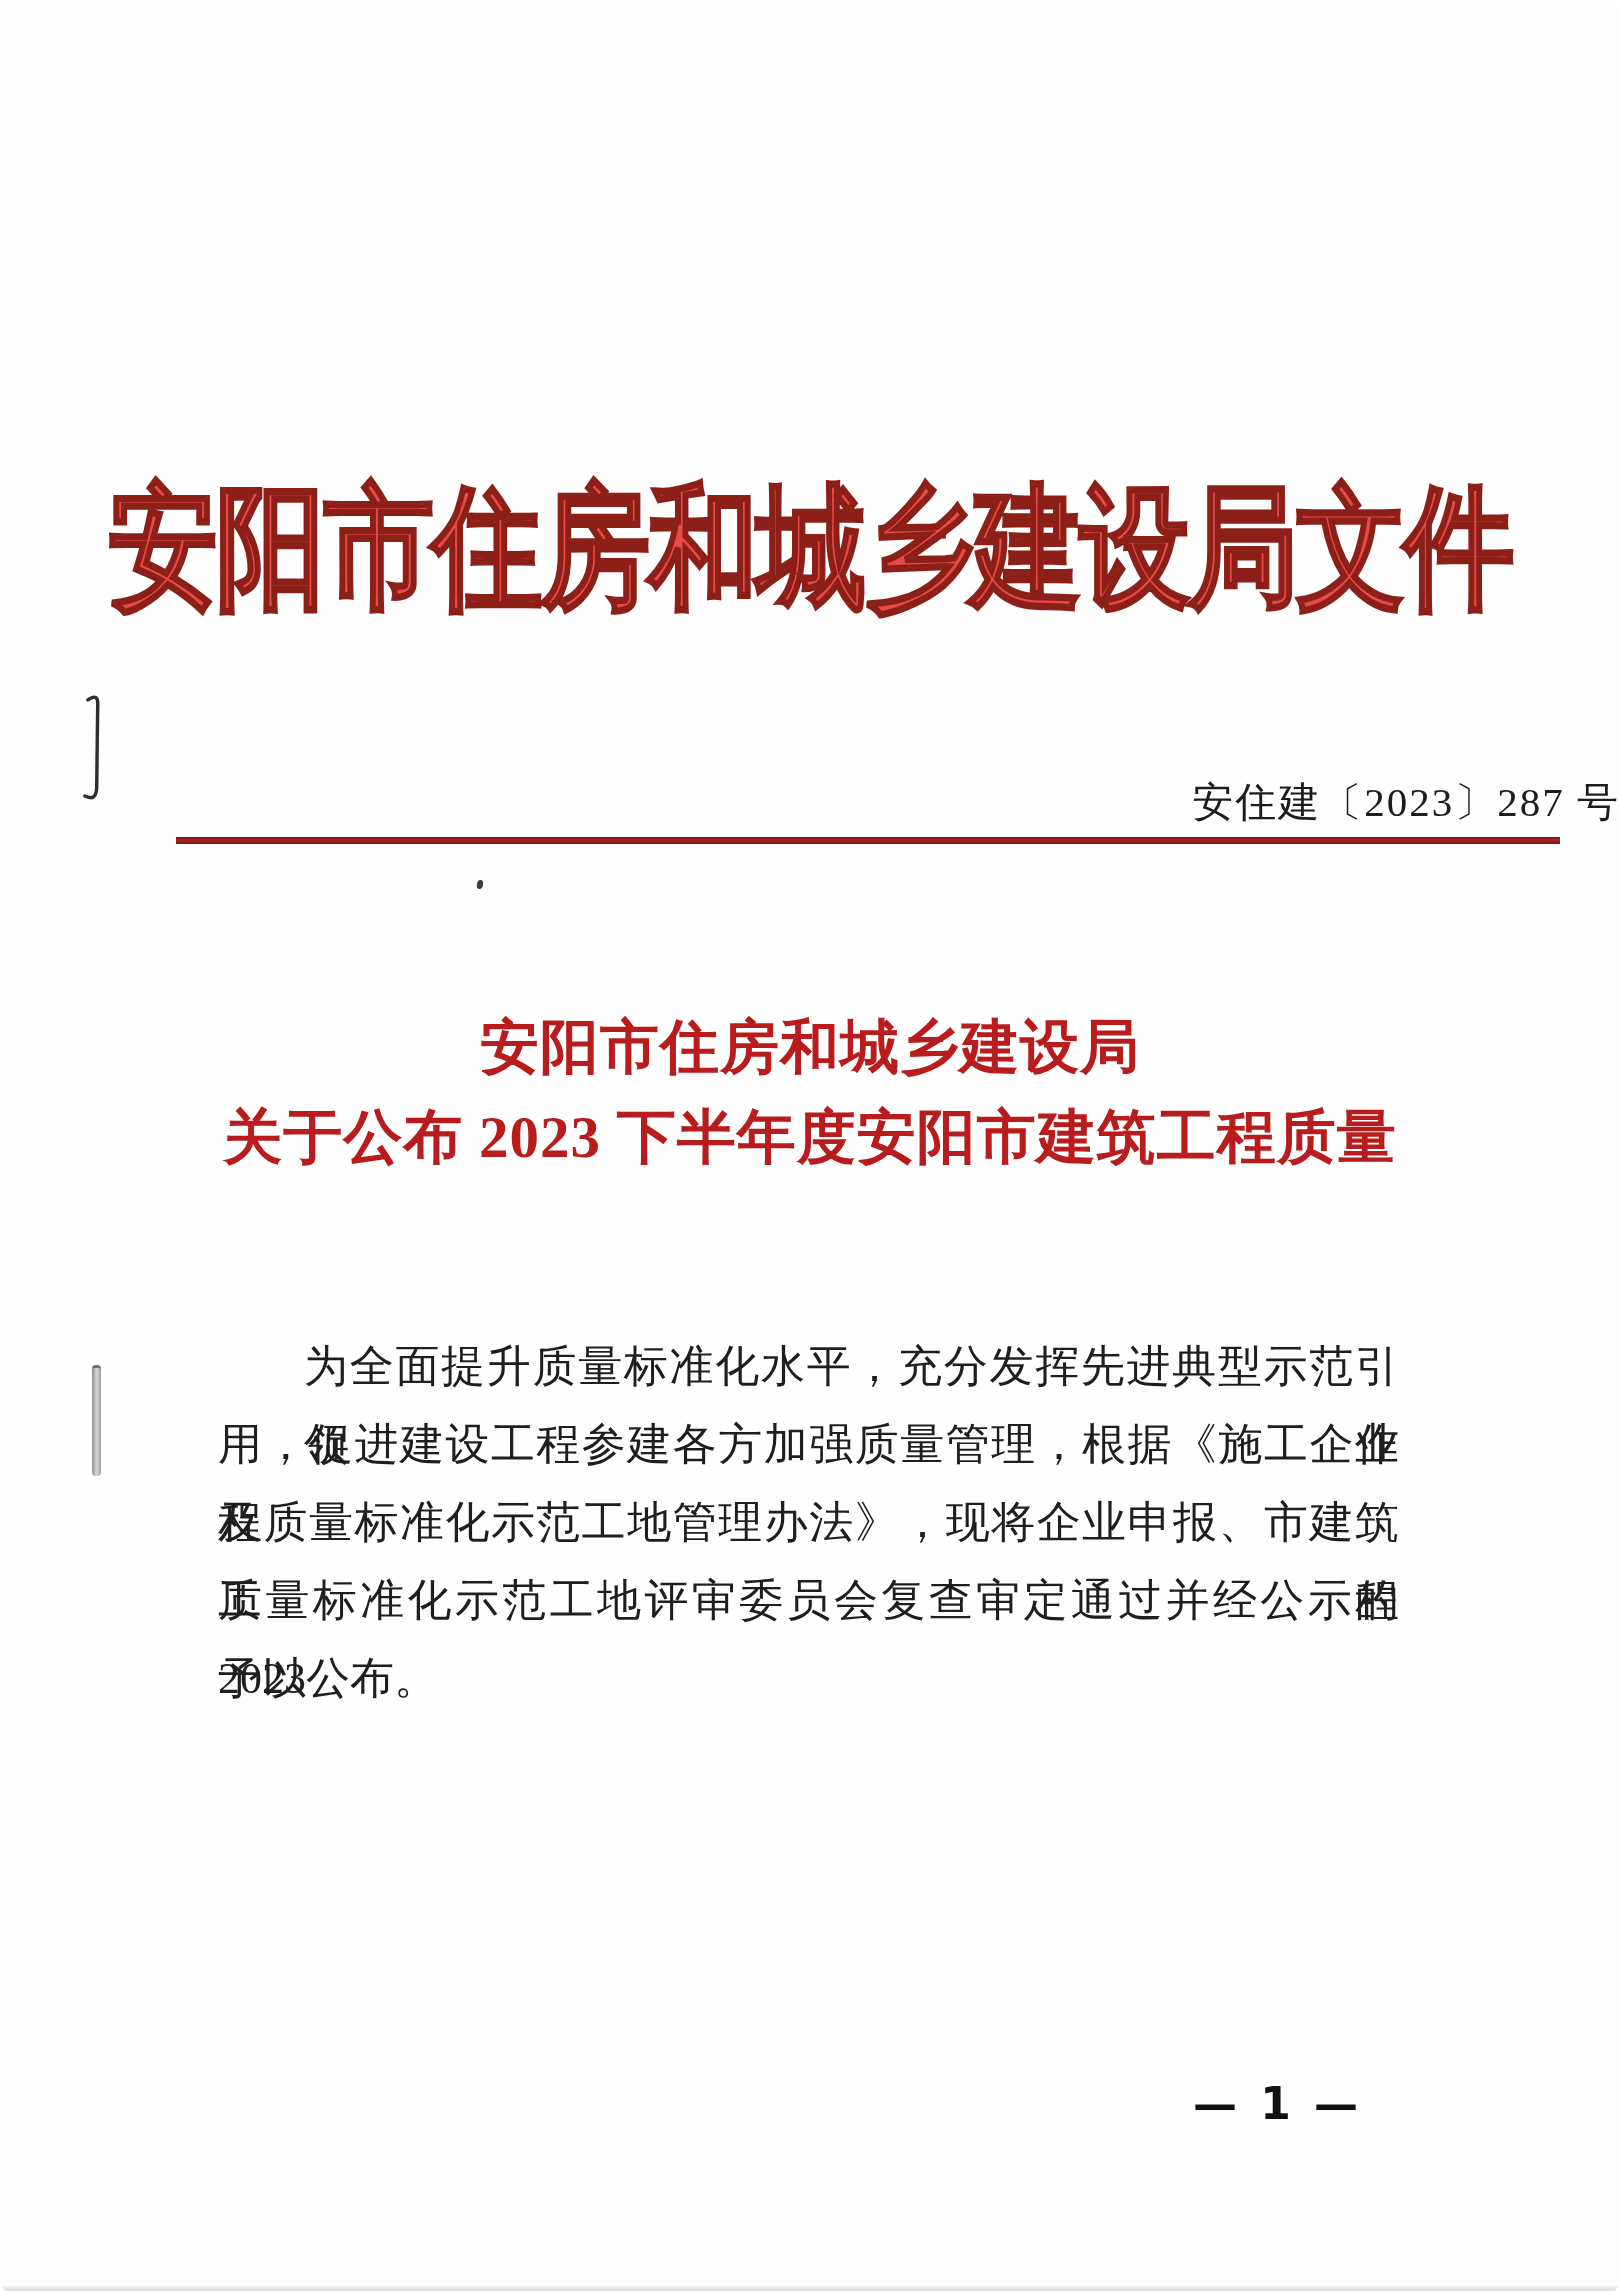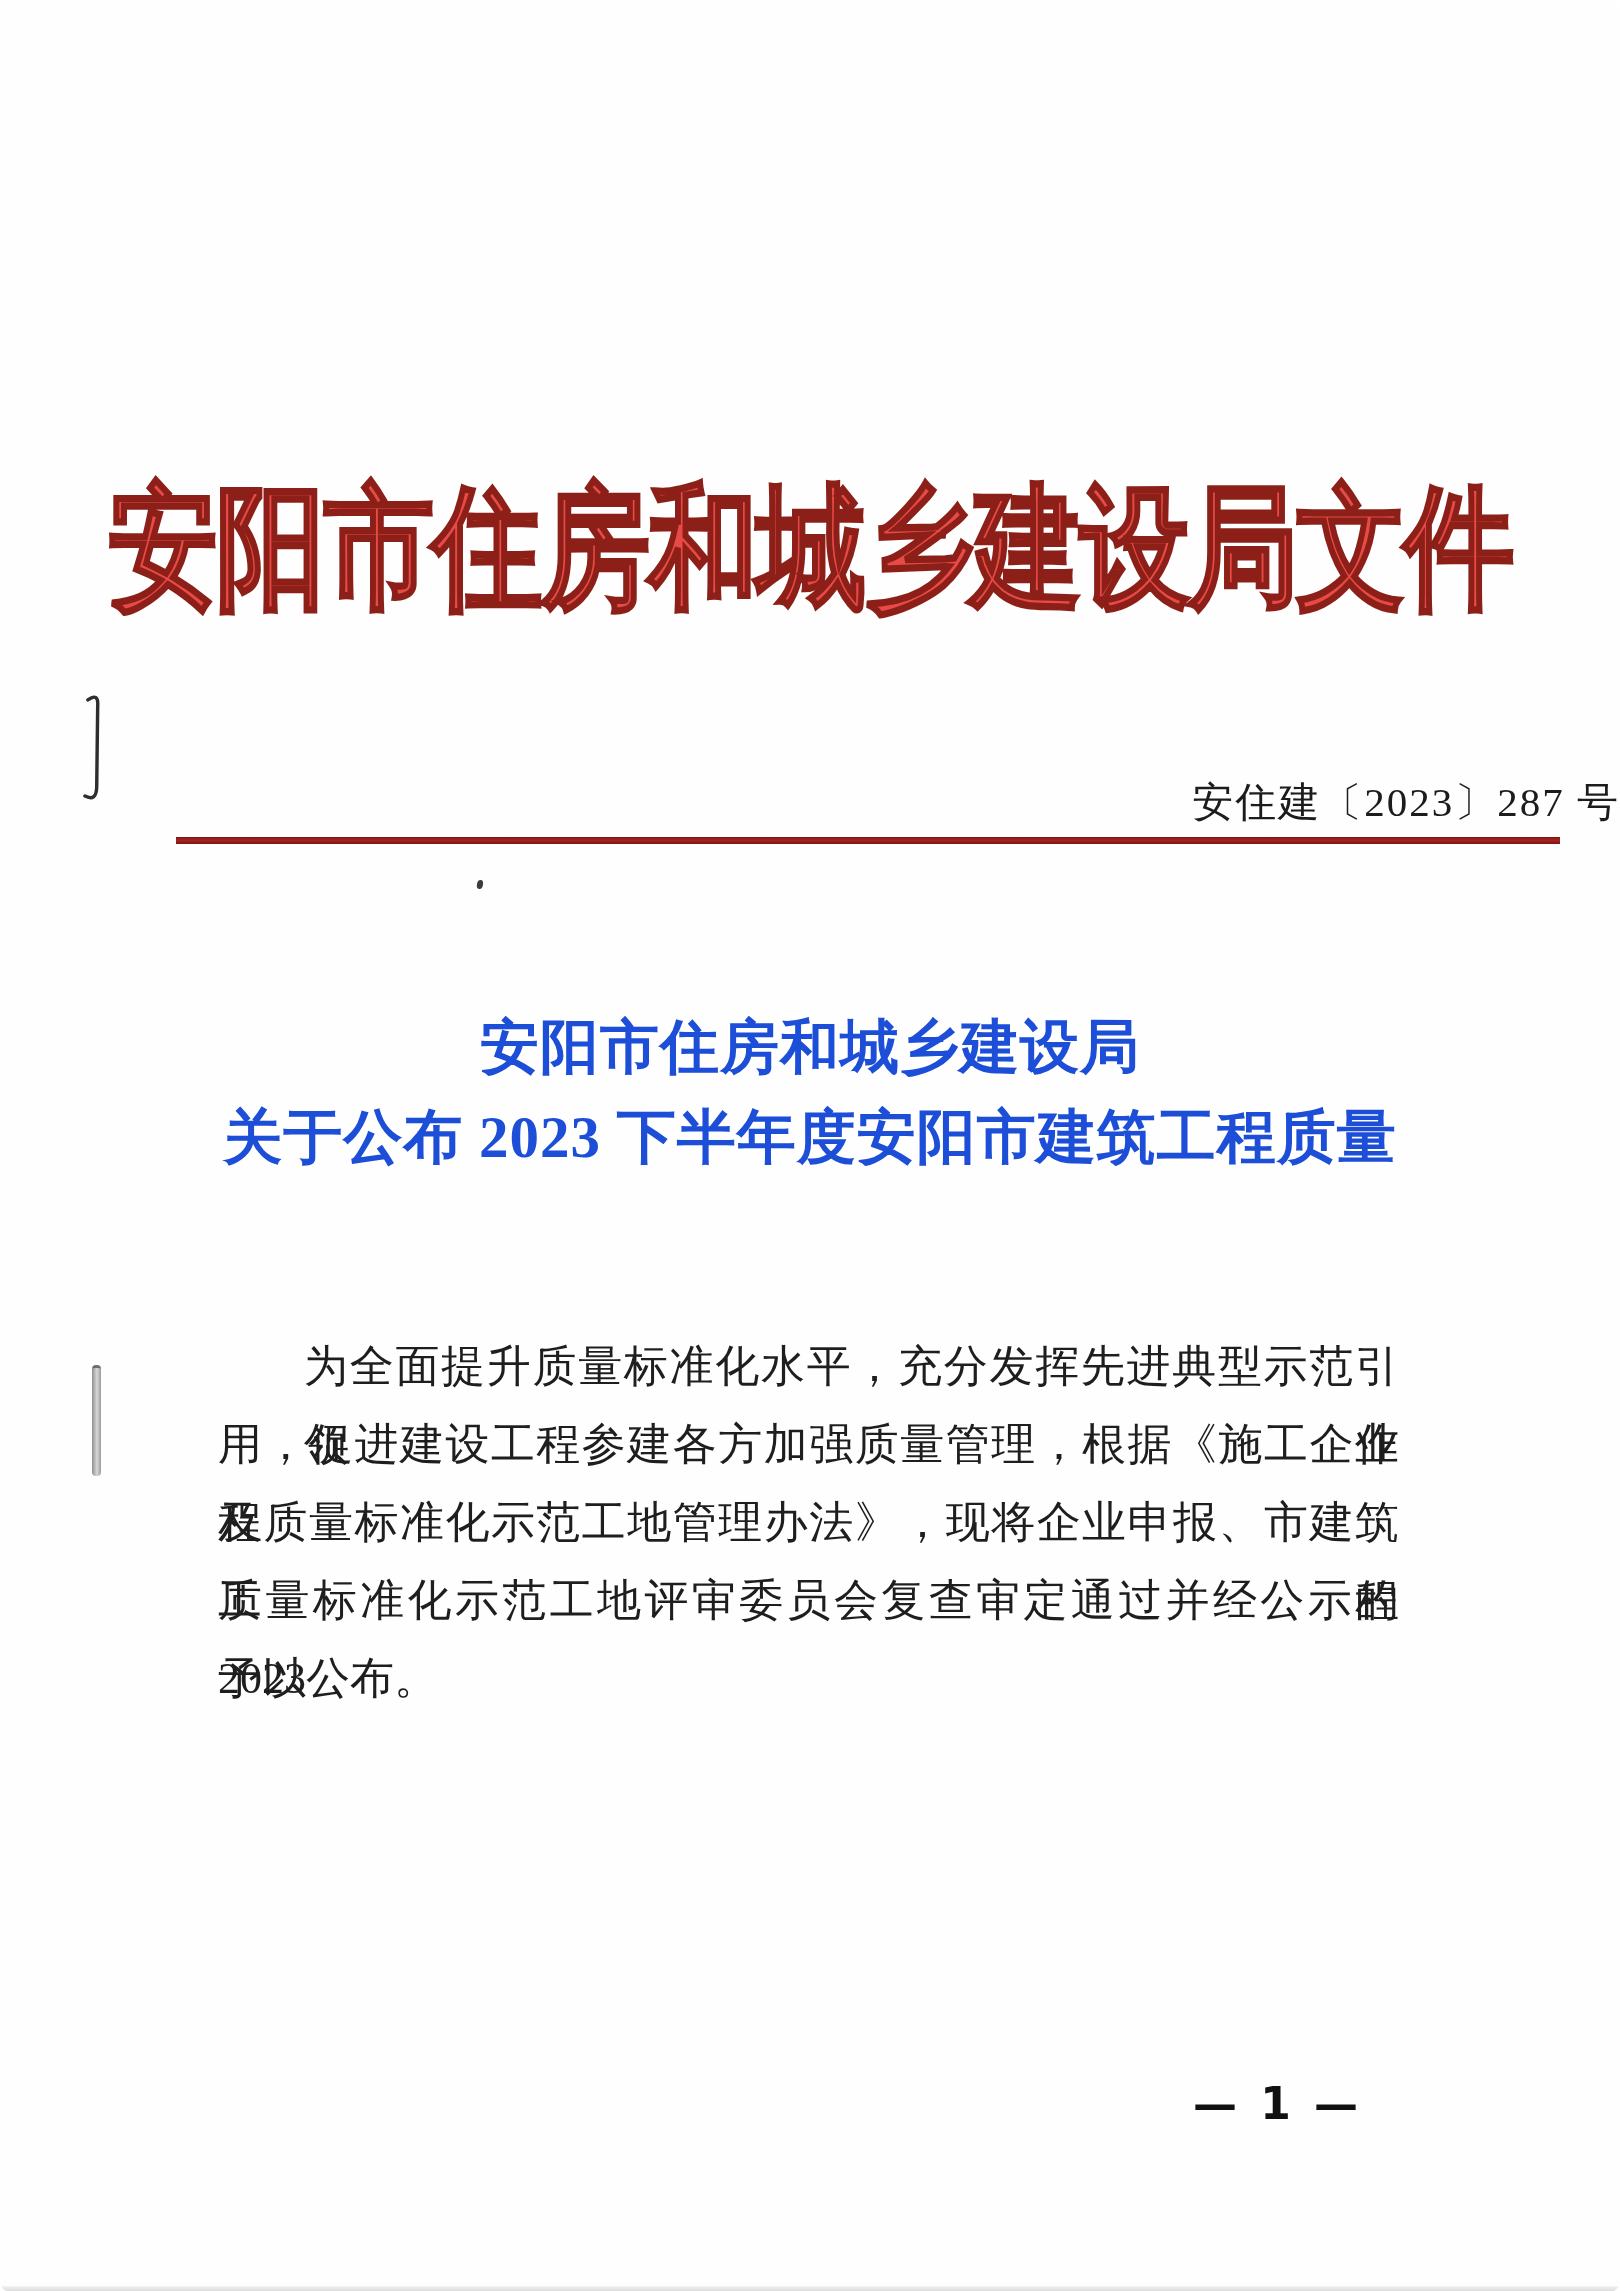--- a/index.html
+++ b/index.html
@@ -72,21 +72,21 @@
 
   
   .doc-title {
     position: absolute;
     top: 1002px;
     left: 0;
     width: 100%;
     text-align: center;
     font-size: 59px;
     font-weight: 900;
-    color: #1d4ed8;
+    color: #b91c1c;
     line-height: 90px;
     letter-spacing: 1px;
   }
 
   
   .doc-body {
     position: absolute;
     top: 1328px;
     left: 218px;
     width: 1181px;

